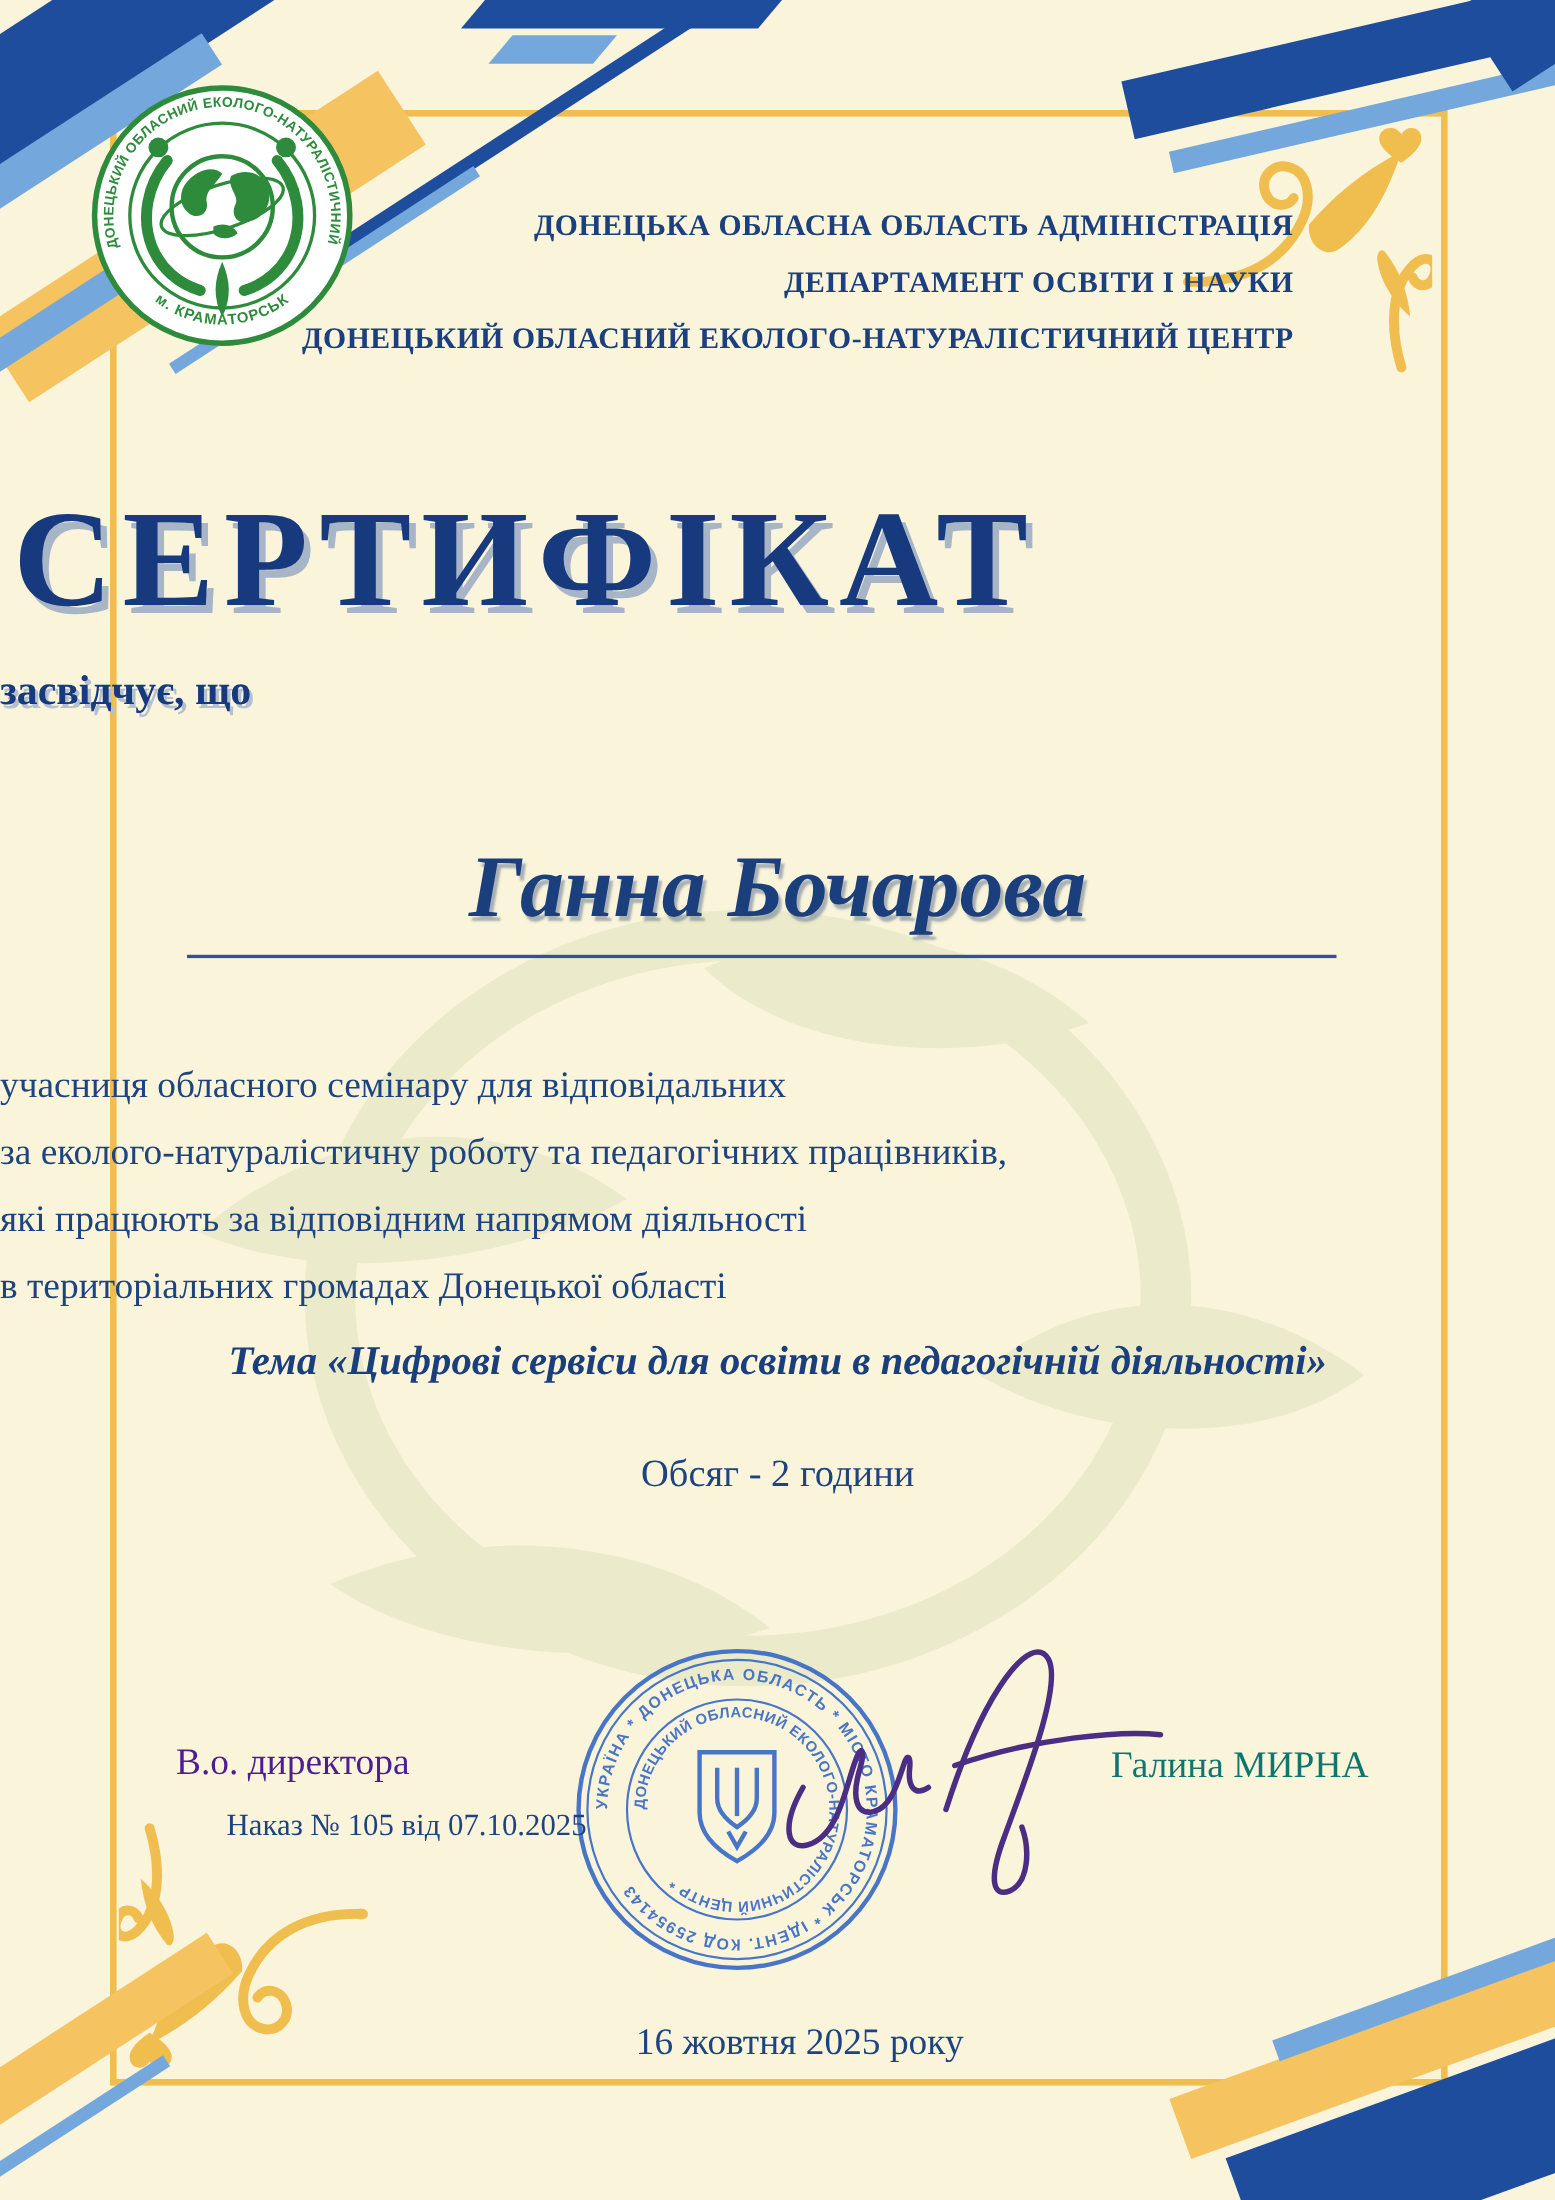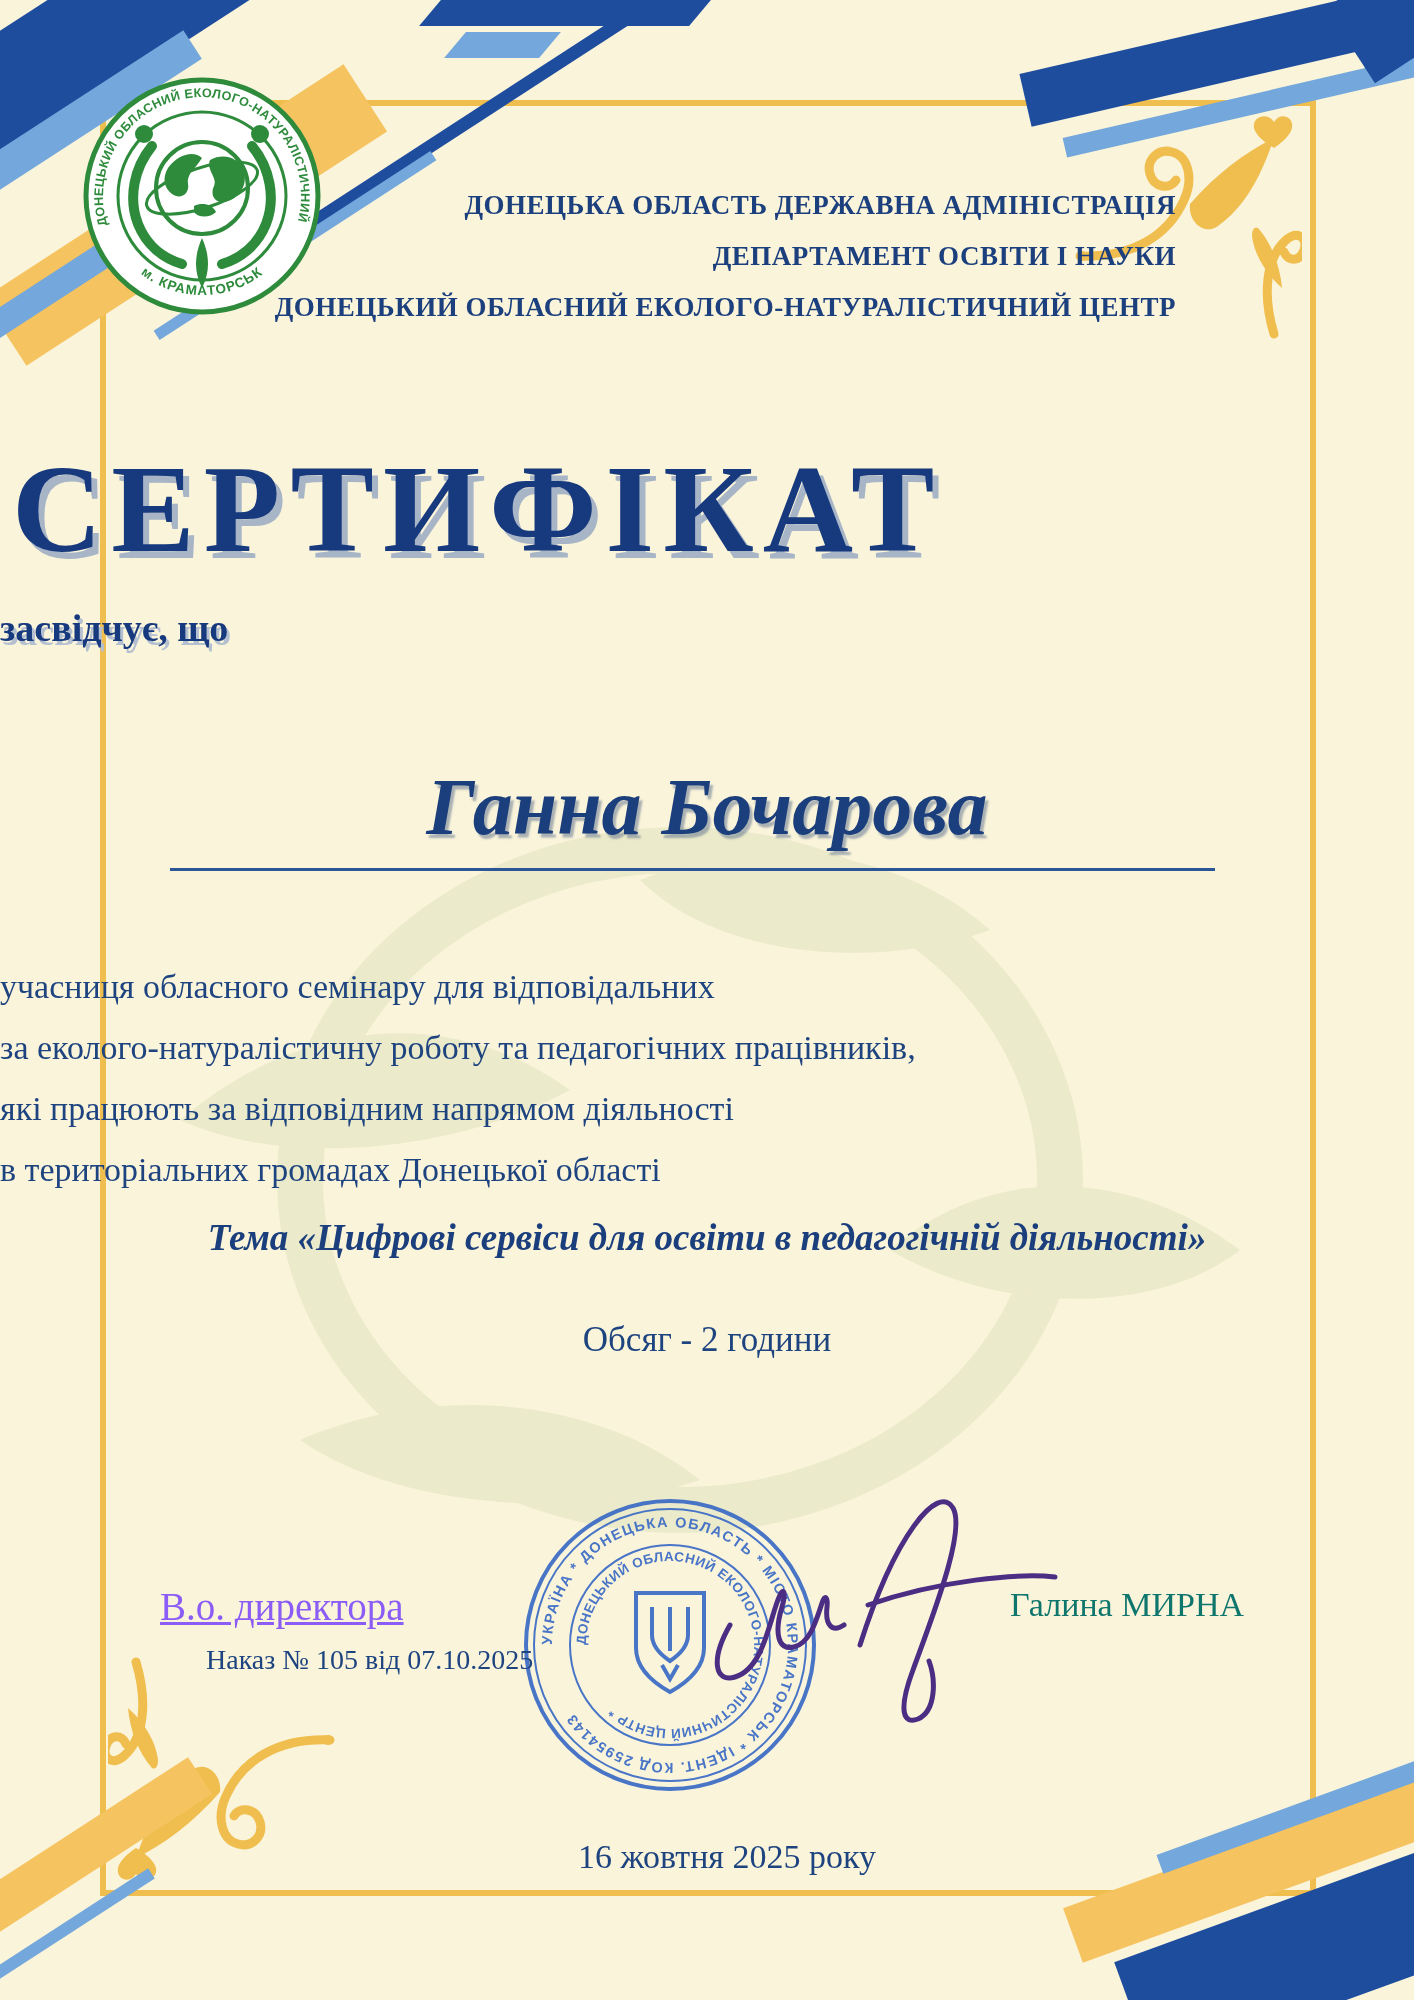--- a/index.html
+++ b/index.html
@@ -54,21 +54,21 @@
   .recipient{top:762px;left:0;width:100%;text-align:center;
     font-size:80px;font-weight:bold;font-style:italic;color:#1B3E7C;
     text-shadow:3px 4px 2px rgba(90,110,140,.5);}
   .name-underline{position:absolute;top:868px;left:170px;width:1045px;height:3px;
     background:#2B5597;z-index:5;}
   .body-block{top:956px;left:0;width:100%;text-align:left;
     font-size:34px;line-height:61px;color:#1E4480;}
   .theme{top:1216px;left:0;width:100%;text-align:center;
     font-size:37px;font-weight:bold;font-style:italic;color:#1B3E7C;}
   .duration{top:1320px;left:0;width:100%;text-align:center;font-size:35px;color:#1E4480;}
-  .signer-title{top:1584px;left:160px;font-size:39px;color:#8b5cf6;text-decoration:underline;}
+  .signer-title{top:1584px;left:160px;font-size:34px;color:#4c1d95;}
   .order-ref{top:1644px;left:160px;font-size:28px;color:#1E4480;margin-left:46px;}
   .signer-name{top:1586px;right:170px;font-size:34px;color:#0f766e;}
   .date-line{top:1838px;left:0;width:100%;text-align:center;font-size:34px;color:#1E4480;padding-left:20px;}
   
   .stamp{position:absolute;left:520px;top:1495px;z-index:4;opacity:.92;}
   .signature{position:absolute;left:690px;top:1455px;z-index:5;}
 </style>
 </head>
 <body>
 
@@ -145,21 +145,21 @@
     <g stroke="#2E8B3C" fill="none" stroke-width="10" stroke-linecap="round">
       <path d="M70 70 C52 92 46 122 56 148 C64 168 80 182 100 188"></path>
       <path d="M170 70 C188 92 194 122 184 148 C176 168 160 182 140 188"></path>
     </g>
     <circle cx="62" cy="58" r="9" fill="#2E8B3C"></circle>
     <circle cx="178" cy="58" r="9" fill="#2E8B3C"></circle>
     <path d="M120 162 C112 180 112 196 120 212 C128 196 128 180 120 162 Z" fill="#2E8B3C"></path>
   </svg>
 
   <div class="txt header-block">
-    <div>ДОНЕЦЬКА ОБЛАСТЬ ДЕРЖАВНА АДМІНІСТРАЦІЯ</div>
+    <div>ДОНЕЦЬКА ОБЛАСНА ОБЛАСТЬ АДМІНІСТРАЦІЯ</div>
     <div>ДЕПАРТАМЕНТ ОСВІТИ І НАУКИ</div>
     <div>ДОНЕЦЬКИЙ ОБЛАСНИЙ ЕКОЛОГО-НАТУРАЛІСТИЧНИЙ ЦЕНТР</div>
   </div>
 
   <div class="txt big-title">СЕРТИФІКАТ</div>
   <div class="txt certify">засвідчує, що</div>
 
   <div class="txt recipient">Ганна Бочарова</div>
   <div class="name-underline"></div>
 

